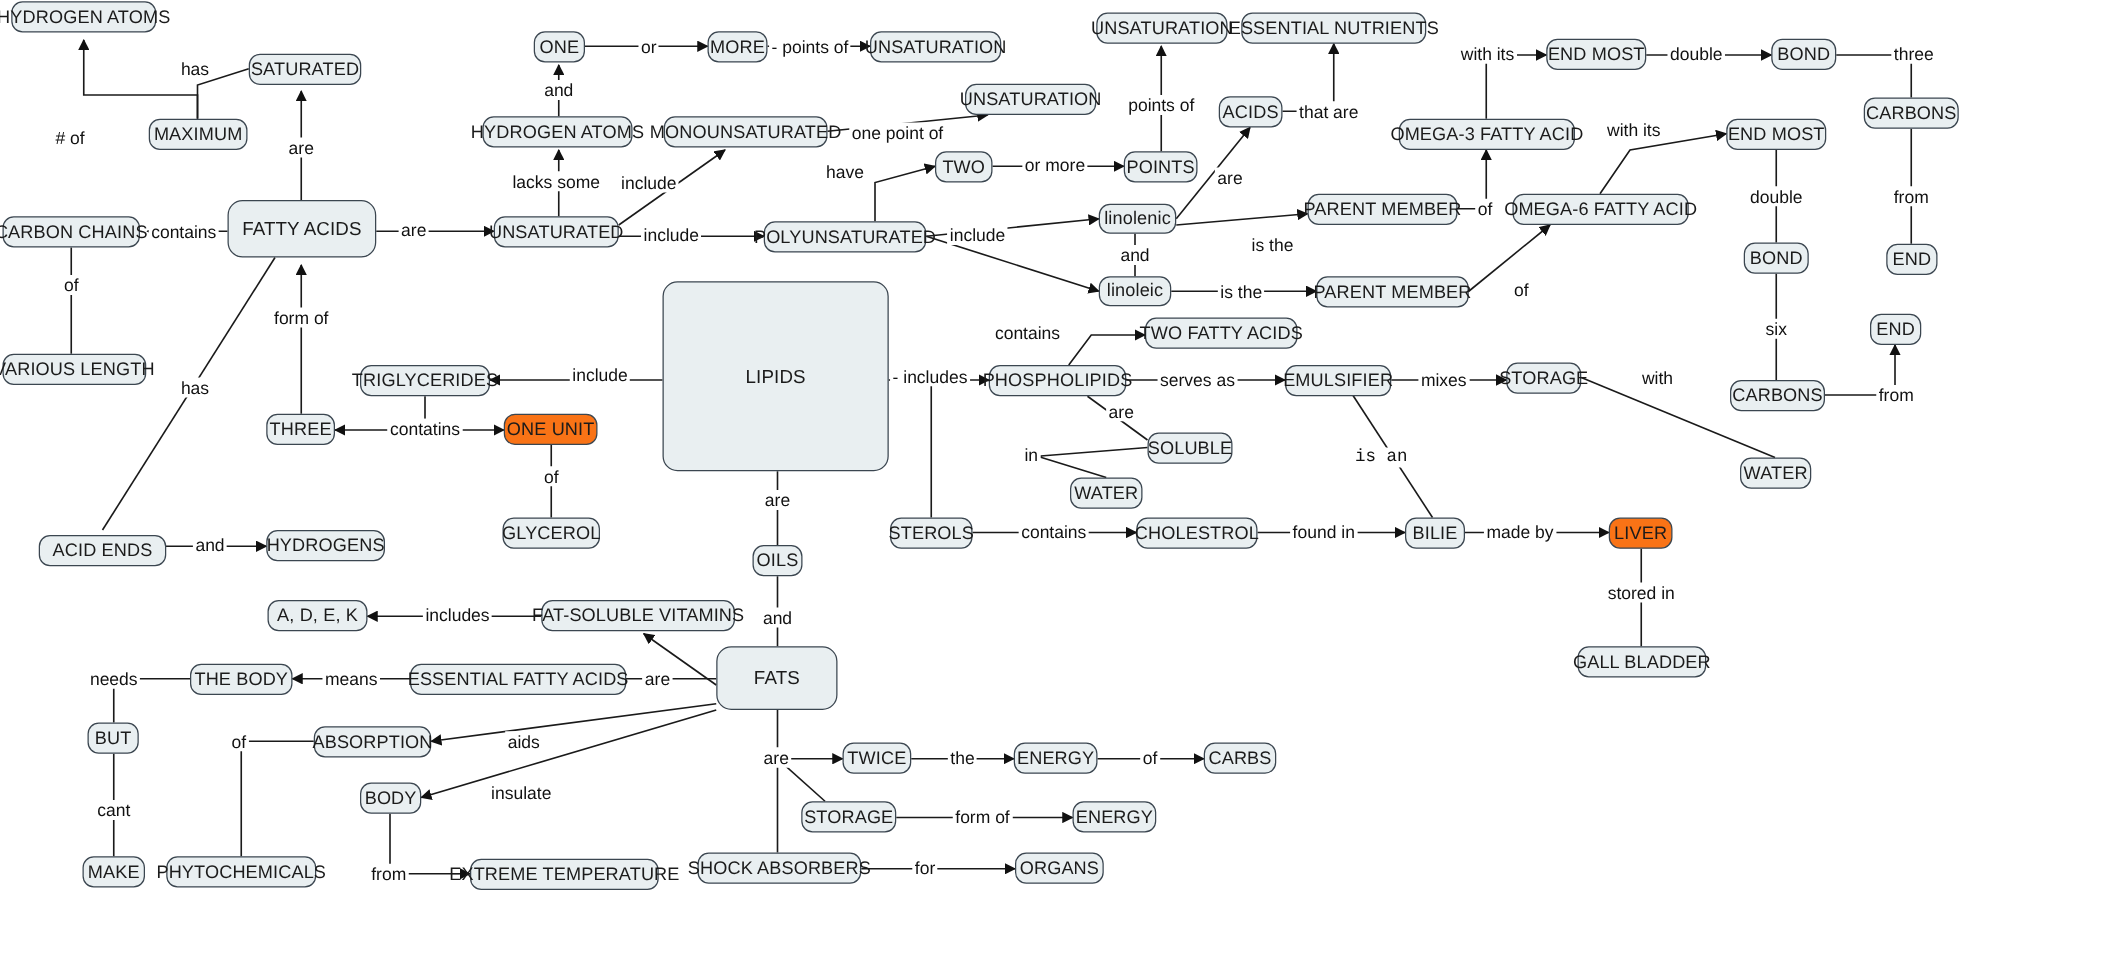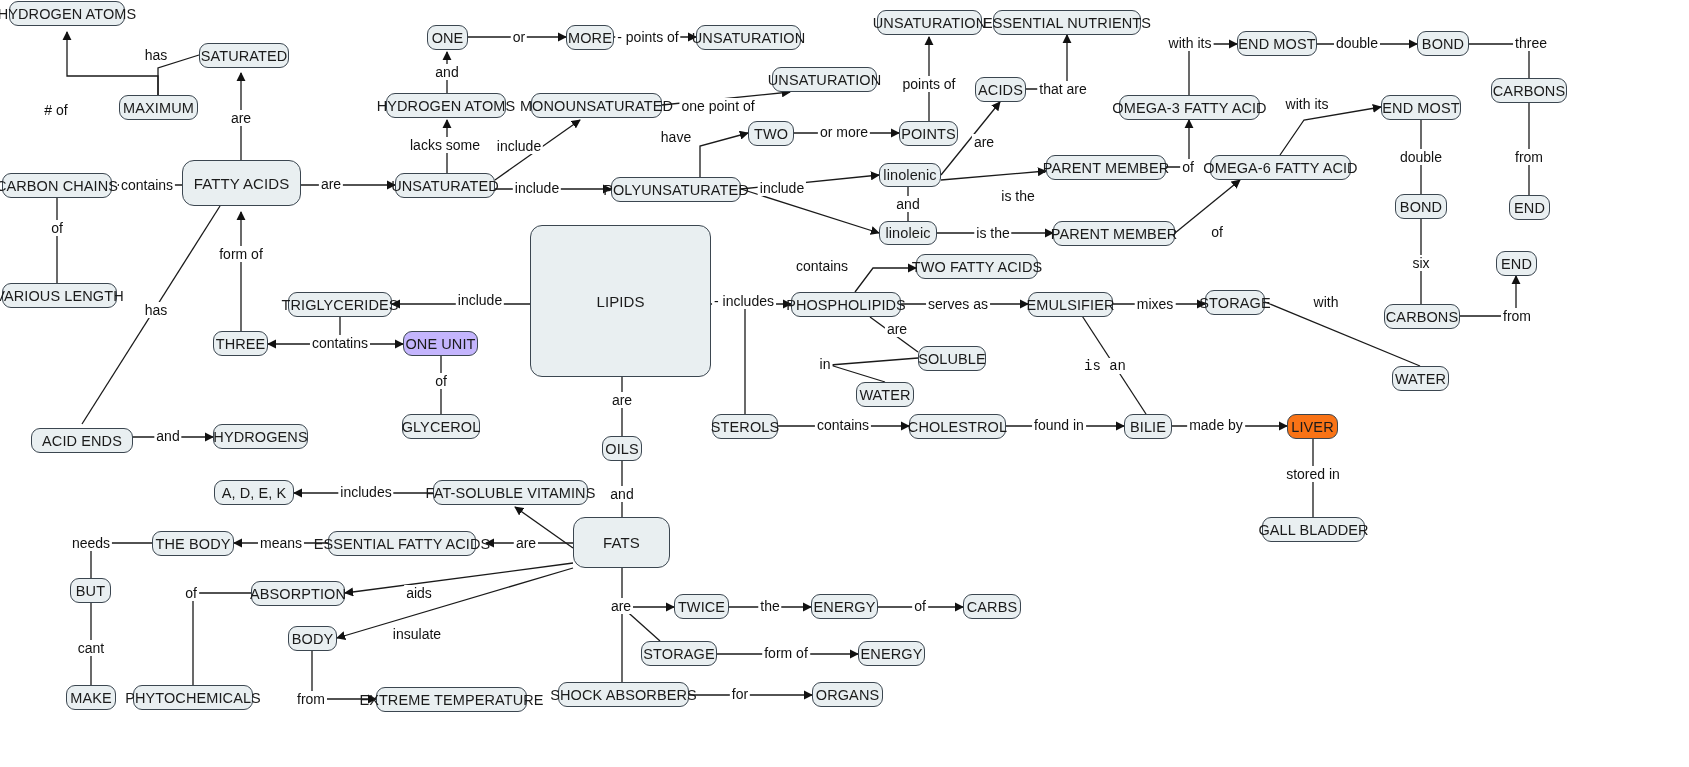--- a/index.html
+++ b/index.html
@@ -152,21 +152,21 @@
       </div>
       <div class="node" style="left: 213px; top: 424px; width: 95px; height: 25px; background: rgb(233, 239, 241); border-color: rgb(59, 70, 80); color: rgb(27, 27, 27);">
         <span>HYDROGENS</span>
       </div>
       <div class="node" style="left: 213px; top: 331px; width: 55px; height: 25px; background: rgb(233, 239, 241); border-color: rgb(59, 70, 80); color: rgb(27, 27, 27);">
         <span>THREE</span>
       </div>
       <div class="node" style="left: 288px; top: 292px; width: 104px; height: 25px; background: rgb(233, 239, 241); border-color: rgb(59, 70, 80); color: rgb(27, 27, 27);">
         <span>TRIGLYCERIDES</span>
       </div>
-      <div class="node" style="left: 403px; top: 331px; width: 75px; height: 25px; background: #c4b5fd; border-color: rgb(59, 70, 80); color: rgb(27, 27, 27);">
+      <div class="node" style="left: 403px; top: 331px; width: 75px; height: 25px; background: #f97316; border-color: rgb(59, 70, 80); color: rgb(27, 27, 27);">
         <span>ONE UNIT</span>
       </div>
       <div class="node" style="left: 402px; top: 414px; width: 78px; height: 25px; background: rgb(233, 239, 241); border-color: rgb(59, 70, 80); color: rgb(27, 27, 27);">
         <span>GLYCEROL</span>
       </div>
       <div class="node" style="left: 427px; top: 25px; width: 41px; height: 25px; background: rgb(233, 239, 241); border-color: rgb(59, 70, 80); color: rgb(27, 27, 27);">
         <span>ONE</span>
       </div>
       <div class="node" style="left: 566px; top: 25px; width: 48px; height: 25px; background: rgb(233, 239, 241); border-color: rgb(59, 70, 80); color: rgb(27, 27, 27);">
         <span>MORE</span>
@@ -290,21 +290,21 @@
       </div>
       <div class="node big" style="left: 573px; top: 517px; width: 97px; height: 51px; background: rgb(233, 239, 241); border-color: rgb(59, 70, 80); color: rgb(27, 27, 27);">
         <span>FATS</span>
       </div>
       <div class="node" style="left: 433px; top: 480px; width: 155px; height: 25px; background: rgb(233, 239, 241); border-color: rgb(59, 70, 80); color: rgb(27, 27, 27);">
         <span>FAT-SOLUBLE VITAMINS</span>
       </div>
       <div class="node" style="left: 214px; top: 480px; width: 80px; height: 25px; background: rgb(233, 239, 241); border-color: rgb(59, 70, 80); color: rgb(27, 27, 27);">
         <span>A, D, E, K</span>
       </div>
-      <div class="node" style="left: 328px; top: 531px; width: 148px; height: 25px; background: rgb(233, 239, 241); border-color: rgb(59, 70, 80); color: rgb(27, 27, 27);">
+      <div class="node" style="left: 328px; top: 531px; width: 173px; height: 25px; background: rgb(233, 239, 241); border-color: rgb(59, 70, 80); color: rgb(27, 27, 27);">
         <span>ESSENTIAL FATTY ACIDS</span>
       </div>
       <div class="node" style="left: 152px; top: 531px; width: 82px; height: 25px; background: rgb(233, 239, 241); border-color: rgb(59, 70, 80); color: rgb(27, 27, 27);">
         <span>THE BODY</span>
       </div>
       <div class="node" style="left: 70px; top: 578px; width: 41px; height: 25px; background: rgb(233, 239, 241); border-color: rgb(59, 70, 80); color: rgb(27, 27, 27);">
         <span>BUT</span>
       </div>
       <div class="node" style="left: 66px; top: 685px; width: 50px; height: 25px; background: rgb(233, 239, 241); border-color: rgb(59, 70, 80); color: rgb(27, 27, 27);">
         <span>MAKE</span>

